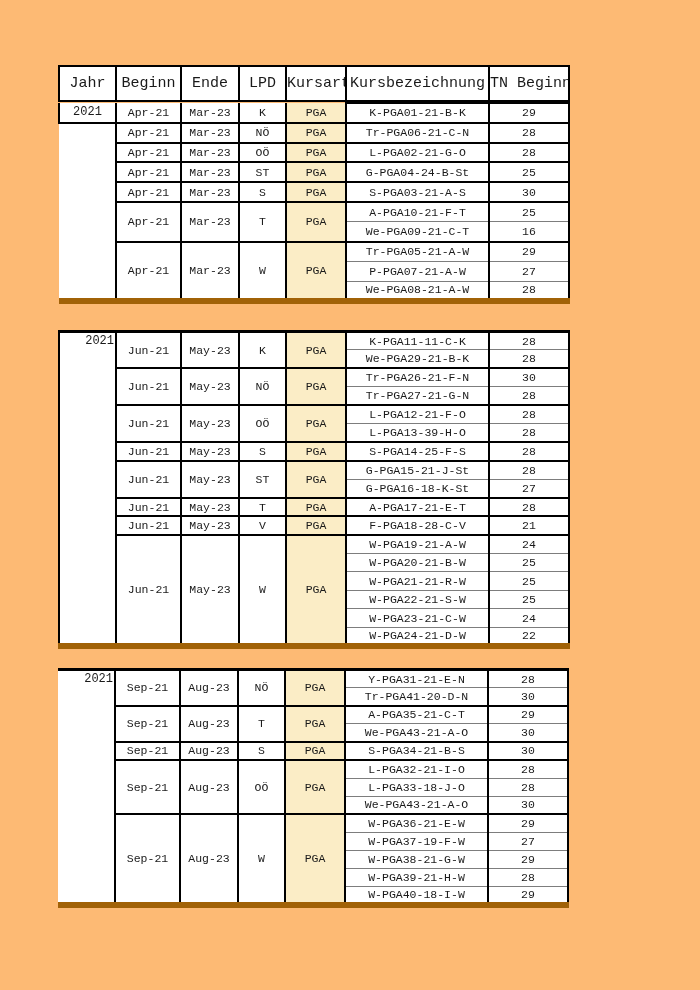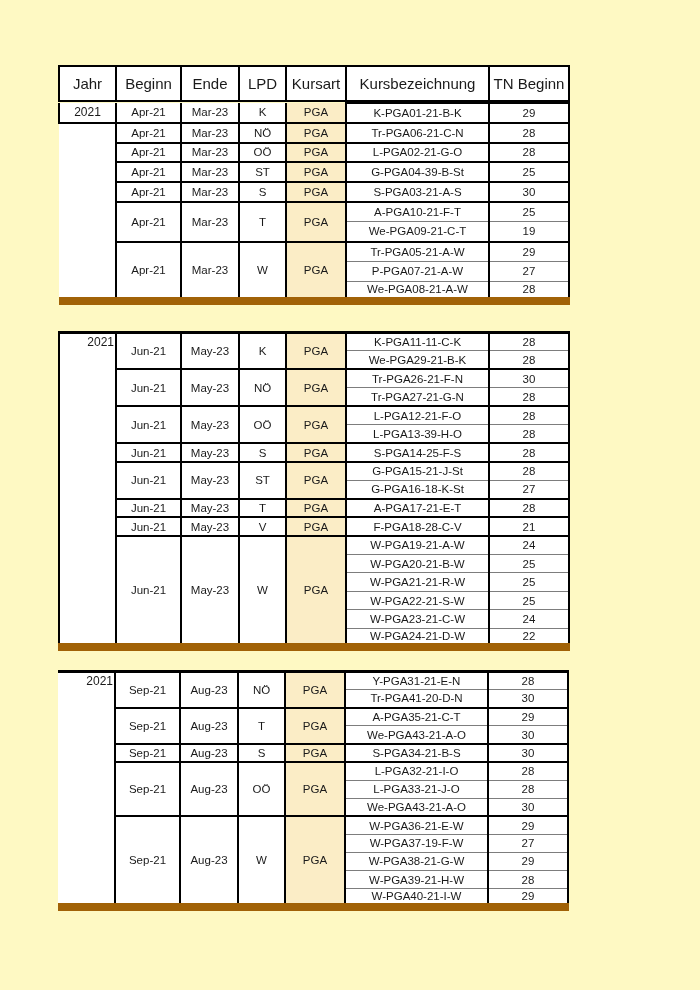--- a/index.html
+++ b/index.html
@@ -5,22 +5,23 @@
   html, body {
     margin: 0;
     padding: 0;
     background: #ffffff;
     font-family: "Liberation Sans", sans-serif;
   }
   .page {
     position: relative;
     width: 700px;
     height: 990px;
-    background: #fef9c3;
+    background: #fdba74;
     overflow: hidden;
+    font-family: Liberation Mono, monospace;
   }
   .tbl-wrap {
     position: absolute;
     left: 58px;
     top: 65px;
     width: 510px;
   }
   table {
     border-collapse: collapse;
     table-layout: fixed;
@@ -33,21 +34,21 @@
     height: 33px;
     font-size: 15px;
     font-weight: 400;
     text-align: center;
     background: #fff;
     padding: 0;
     overflow: hidden;
     white-space: nowrap;
   }
   
-  table.section { border-bottom: 8px solid #a16207; }
+  table.section { border-bottom: 6px solid #a16207; }
   table.sec1, table.sec2 { border-top: 3px solid #000; }
   table.sec1 { margin-top: 26px; }
   table.sec2 { margin-top: 19px; }
   .sec0 tr { height: 19.8px; }
   .sec1 tr { height: 18.5px; }
   .sec2 tr { height: 18.1px; }
   .section td {
     font-size: 11.5px;
     text-align: center;
     padding: 0;
@@ -149,21 +150,21 @@
               <td class="g kursart" rowspan="1">PGA</td>
               <td class="sub name gt">L-PGA02-21-G-O</td>
               <td class="sub tn gt">28</td>
             </tr>
             <tr>
               <td class="jahr-empty"></td>
               <td class="g beginn" rowspan="1">Apr-21</td>
               <td class="g ende" rowspan="1">Mar-23</td>
               <td class="g lpd" rowspan="1">ST</td>
               <td class="g kursart" rowspan="1">PGA</td>
-              <td class="sub name gt">G-PGA04-39-B-St</td>
+              <td class="sub name gt">G-PGA04-24-B-St</td>
               <td class="sub tn gt">25</td>
             </tr>
             <tr>
               <td class="jahr-empty"></td>
               <td class="g beginn" rowspan="1">Apr-21</td>
               <td class="g ende" rowspan="1">Mar-23</td>
               <td class="g lpd" rowspan="1">S</td>
               <td class="g kursart" rowspan="1">PGA</td>
               <td class="sub name gt">S-PGA03-21-A-S</td>
               <td class="sub tn gt">30</td>
@@ -173,21 +174,21 @@
               <td class="g beginn" rowspan="2">Apr-21</td>
               <td class="g ende" rowspan="2">Mar-23</td>
               <td class="g lpd" rowspan="2">T</td>
               <td class="g kursart" rowspan="2">PGA</td>
               <td class="sub name gt">A-PGA10-21-F-T</td>
               <td class="sub tn gt">25</td>
             </tr>
             <tr>
               <td class="jahr-empty"></td>
               <td class="sub name">We-PGA09-21-C-T</td>
-              <td class="sub tn">19</td>
+              <td class="sub tn">16</td>
             </tr>
             <tr>
               <td class="jahr-empty"></td>
               <td class="g beginn" rowspan="3">Apr-21</td>
               <td class="g ende" rowspan="3">Mar-23</td>
               <td class="g lpd" rowspan="3">W</td>
               <td class="g kursart" rowspan="3">PGA</td>
               <td class="sub name gt">Tr-PGA05-21-A-W</td>
               <td class="sub tn gt">29</td>
             </tr>
@@ -363,21 +364,21 @@
             </tr>
             <tr>
               <td class="g beginn" rowspan="3">Sep-21</td>
               <td class="g ende" rowspan="3">Aug-23</td>
               <td class="g lpd" rowspan="3">OÖ</td>
               <td class="g kursart" rowspan="3">PGA</td>
               <td class="sub name gt">L-PGA32-21-I-O</td>
               <td class="sub tn gt">28</td>
             </tr>
             <tr>
-              <td class="sub name">L-PGA33-21-J-O</td>
+              <td class="sub name">L-PGA33-18-J-O</td>
               <td class="sub tn">28</td>
             </tr>
             <tr>
               <td class="sub name">We-PGA43-21-A-O</td>
               <td class="sub tn">30</td>
             </tr>
             <tr>
               <td class="g beginn" rowspan="5">Sep-21</td>
               <td class="g ende" rowspan="5">Aug-23</td>
               <td class="g lpd" rowspan="5">W</td>
@@ -391,20 +392,20 @@
             </tr>
             <tr>
               <td class="sub name">W-PGA38-21-G-W</td>
               <td class="sub tn">29</td>
             </tr>
             <tr>
               <td class="sub name">W-PGA39-21-H-W</td>
               <td class="sub tn">28</td>
             </tr>
             <tr>
-              <td class="sub name">W-PGA40-21-I-W</td>
+              <td class="sub name">W-PGA40-18-I-W</td>
               <td class="sub tn">29</td>
             </tr>
           </tbody>
         </table>
       </div>
   </div>
 </div>
 
 </body></html>

